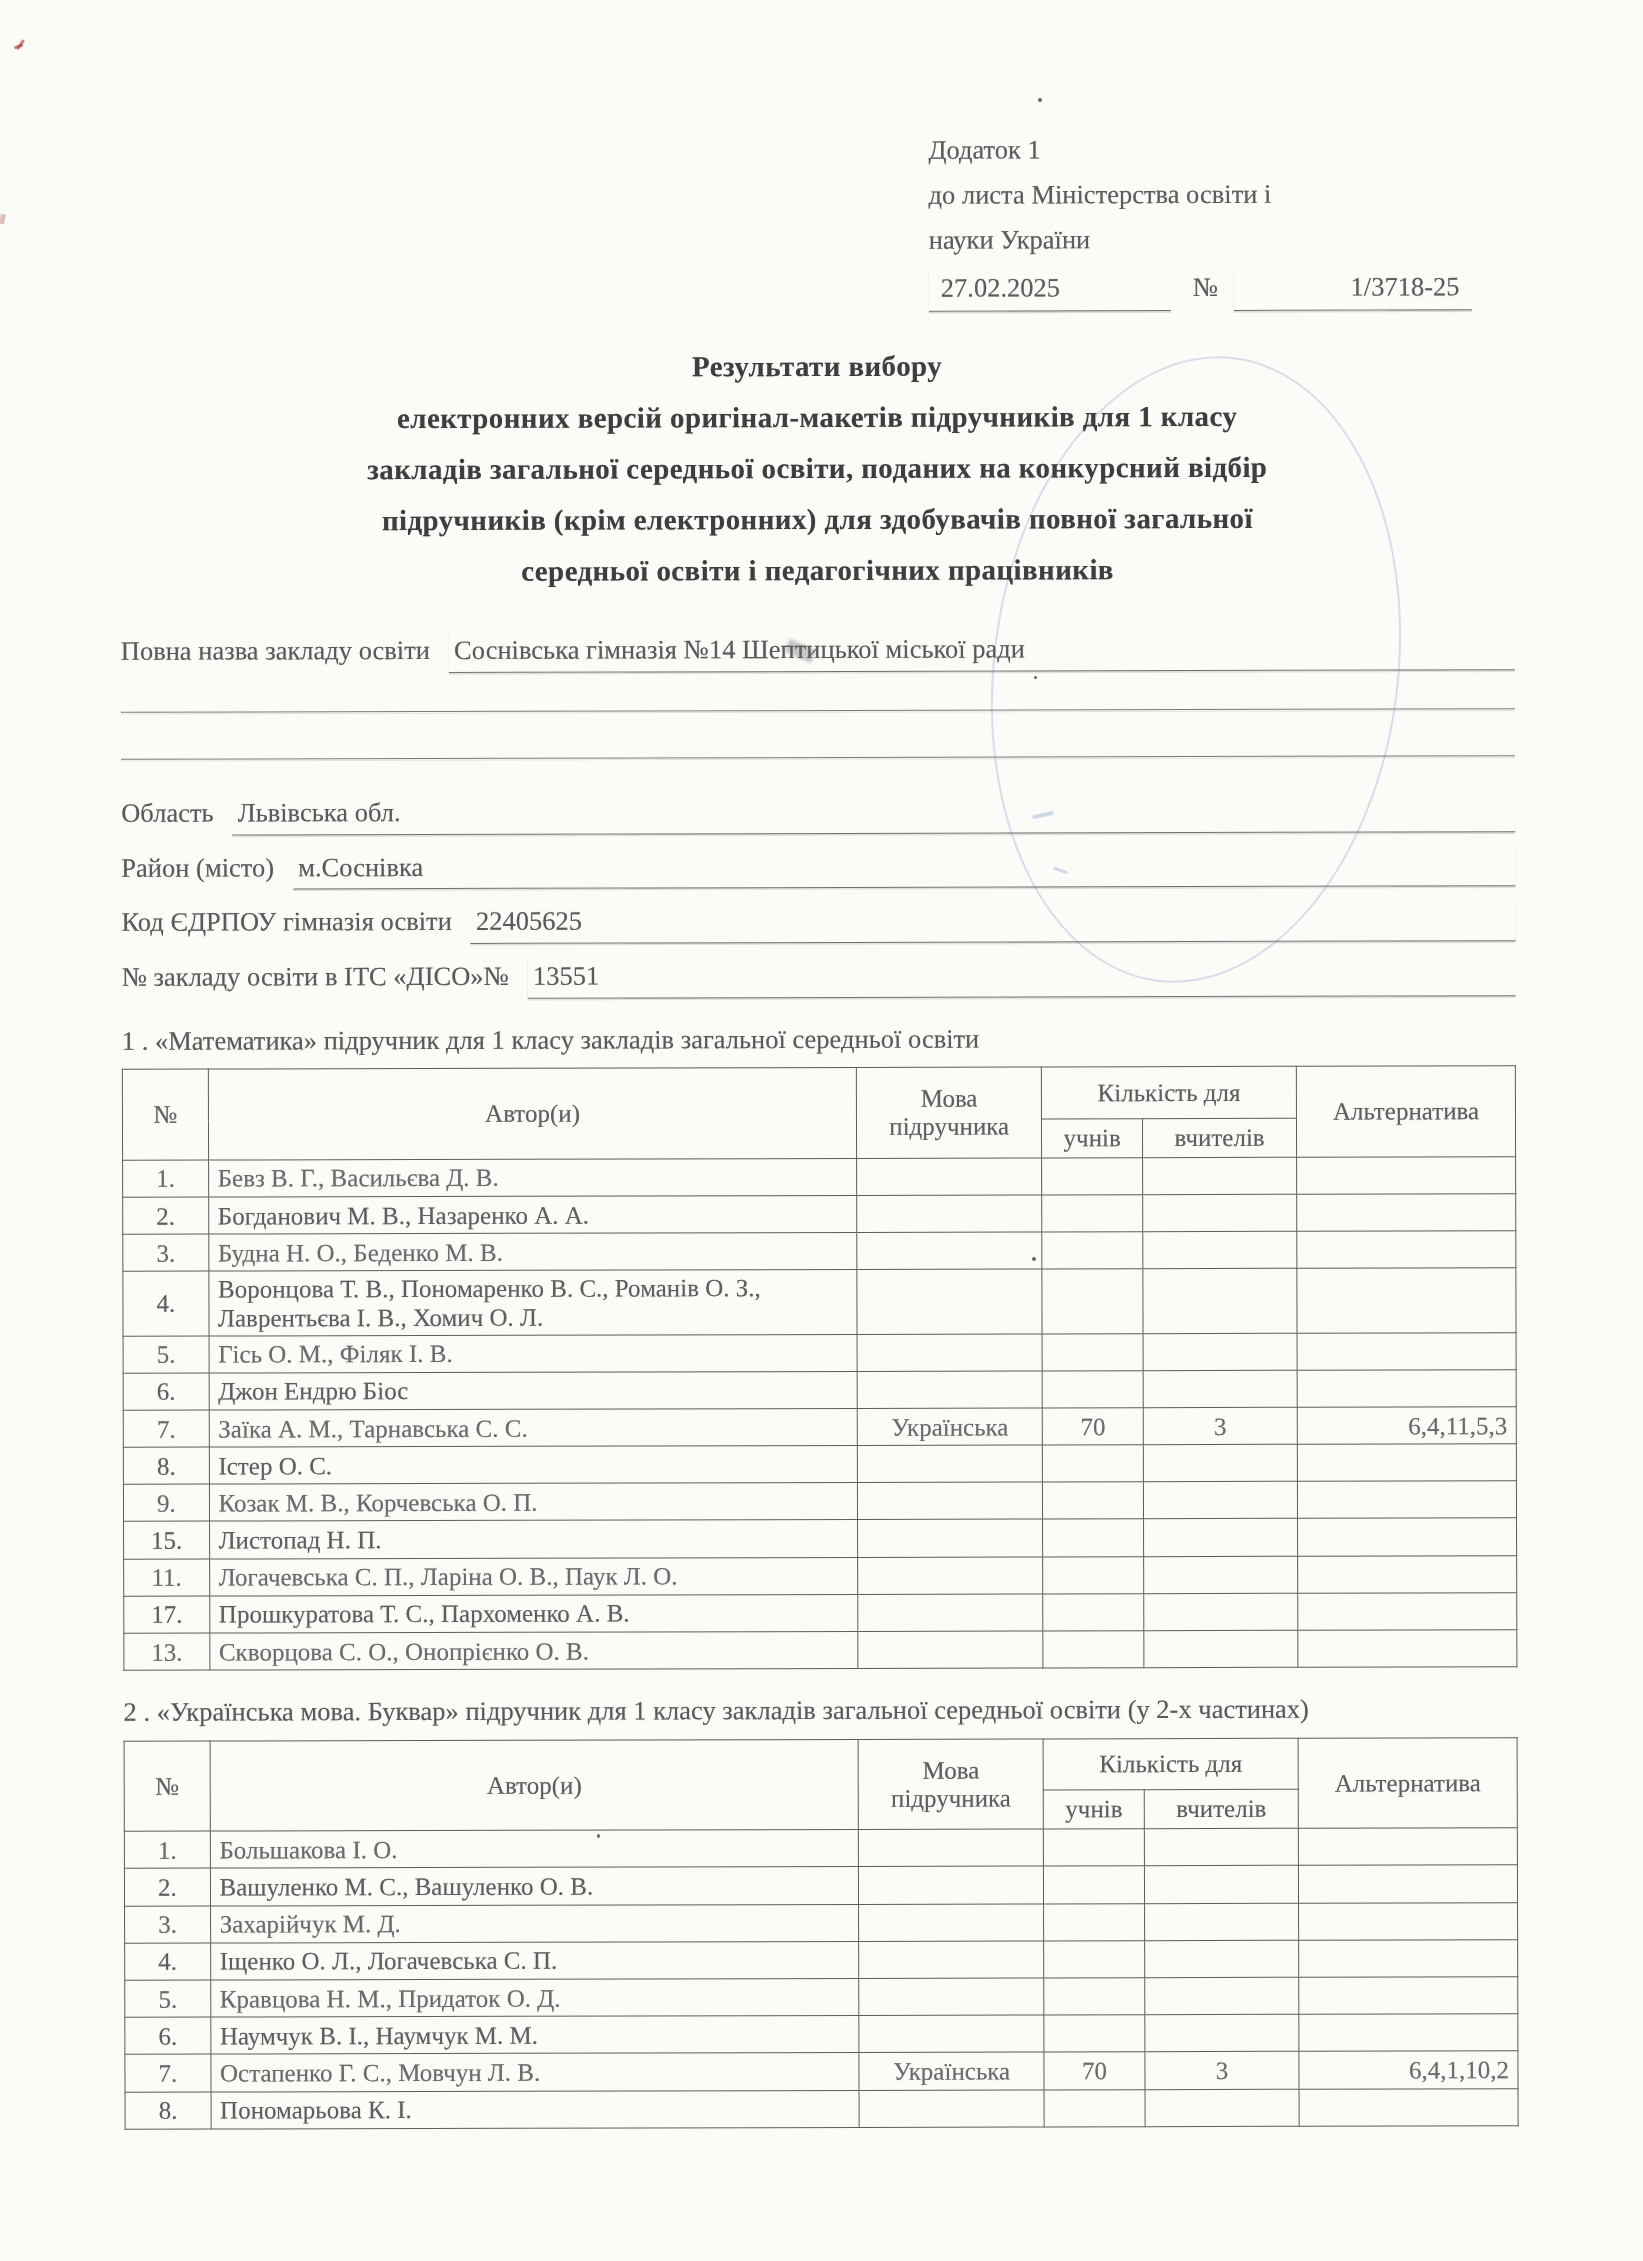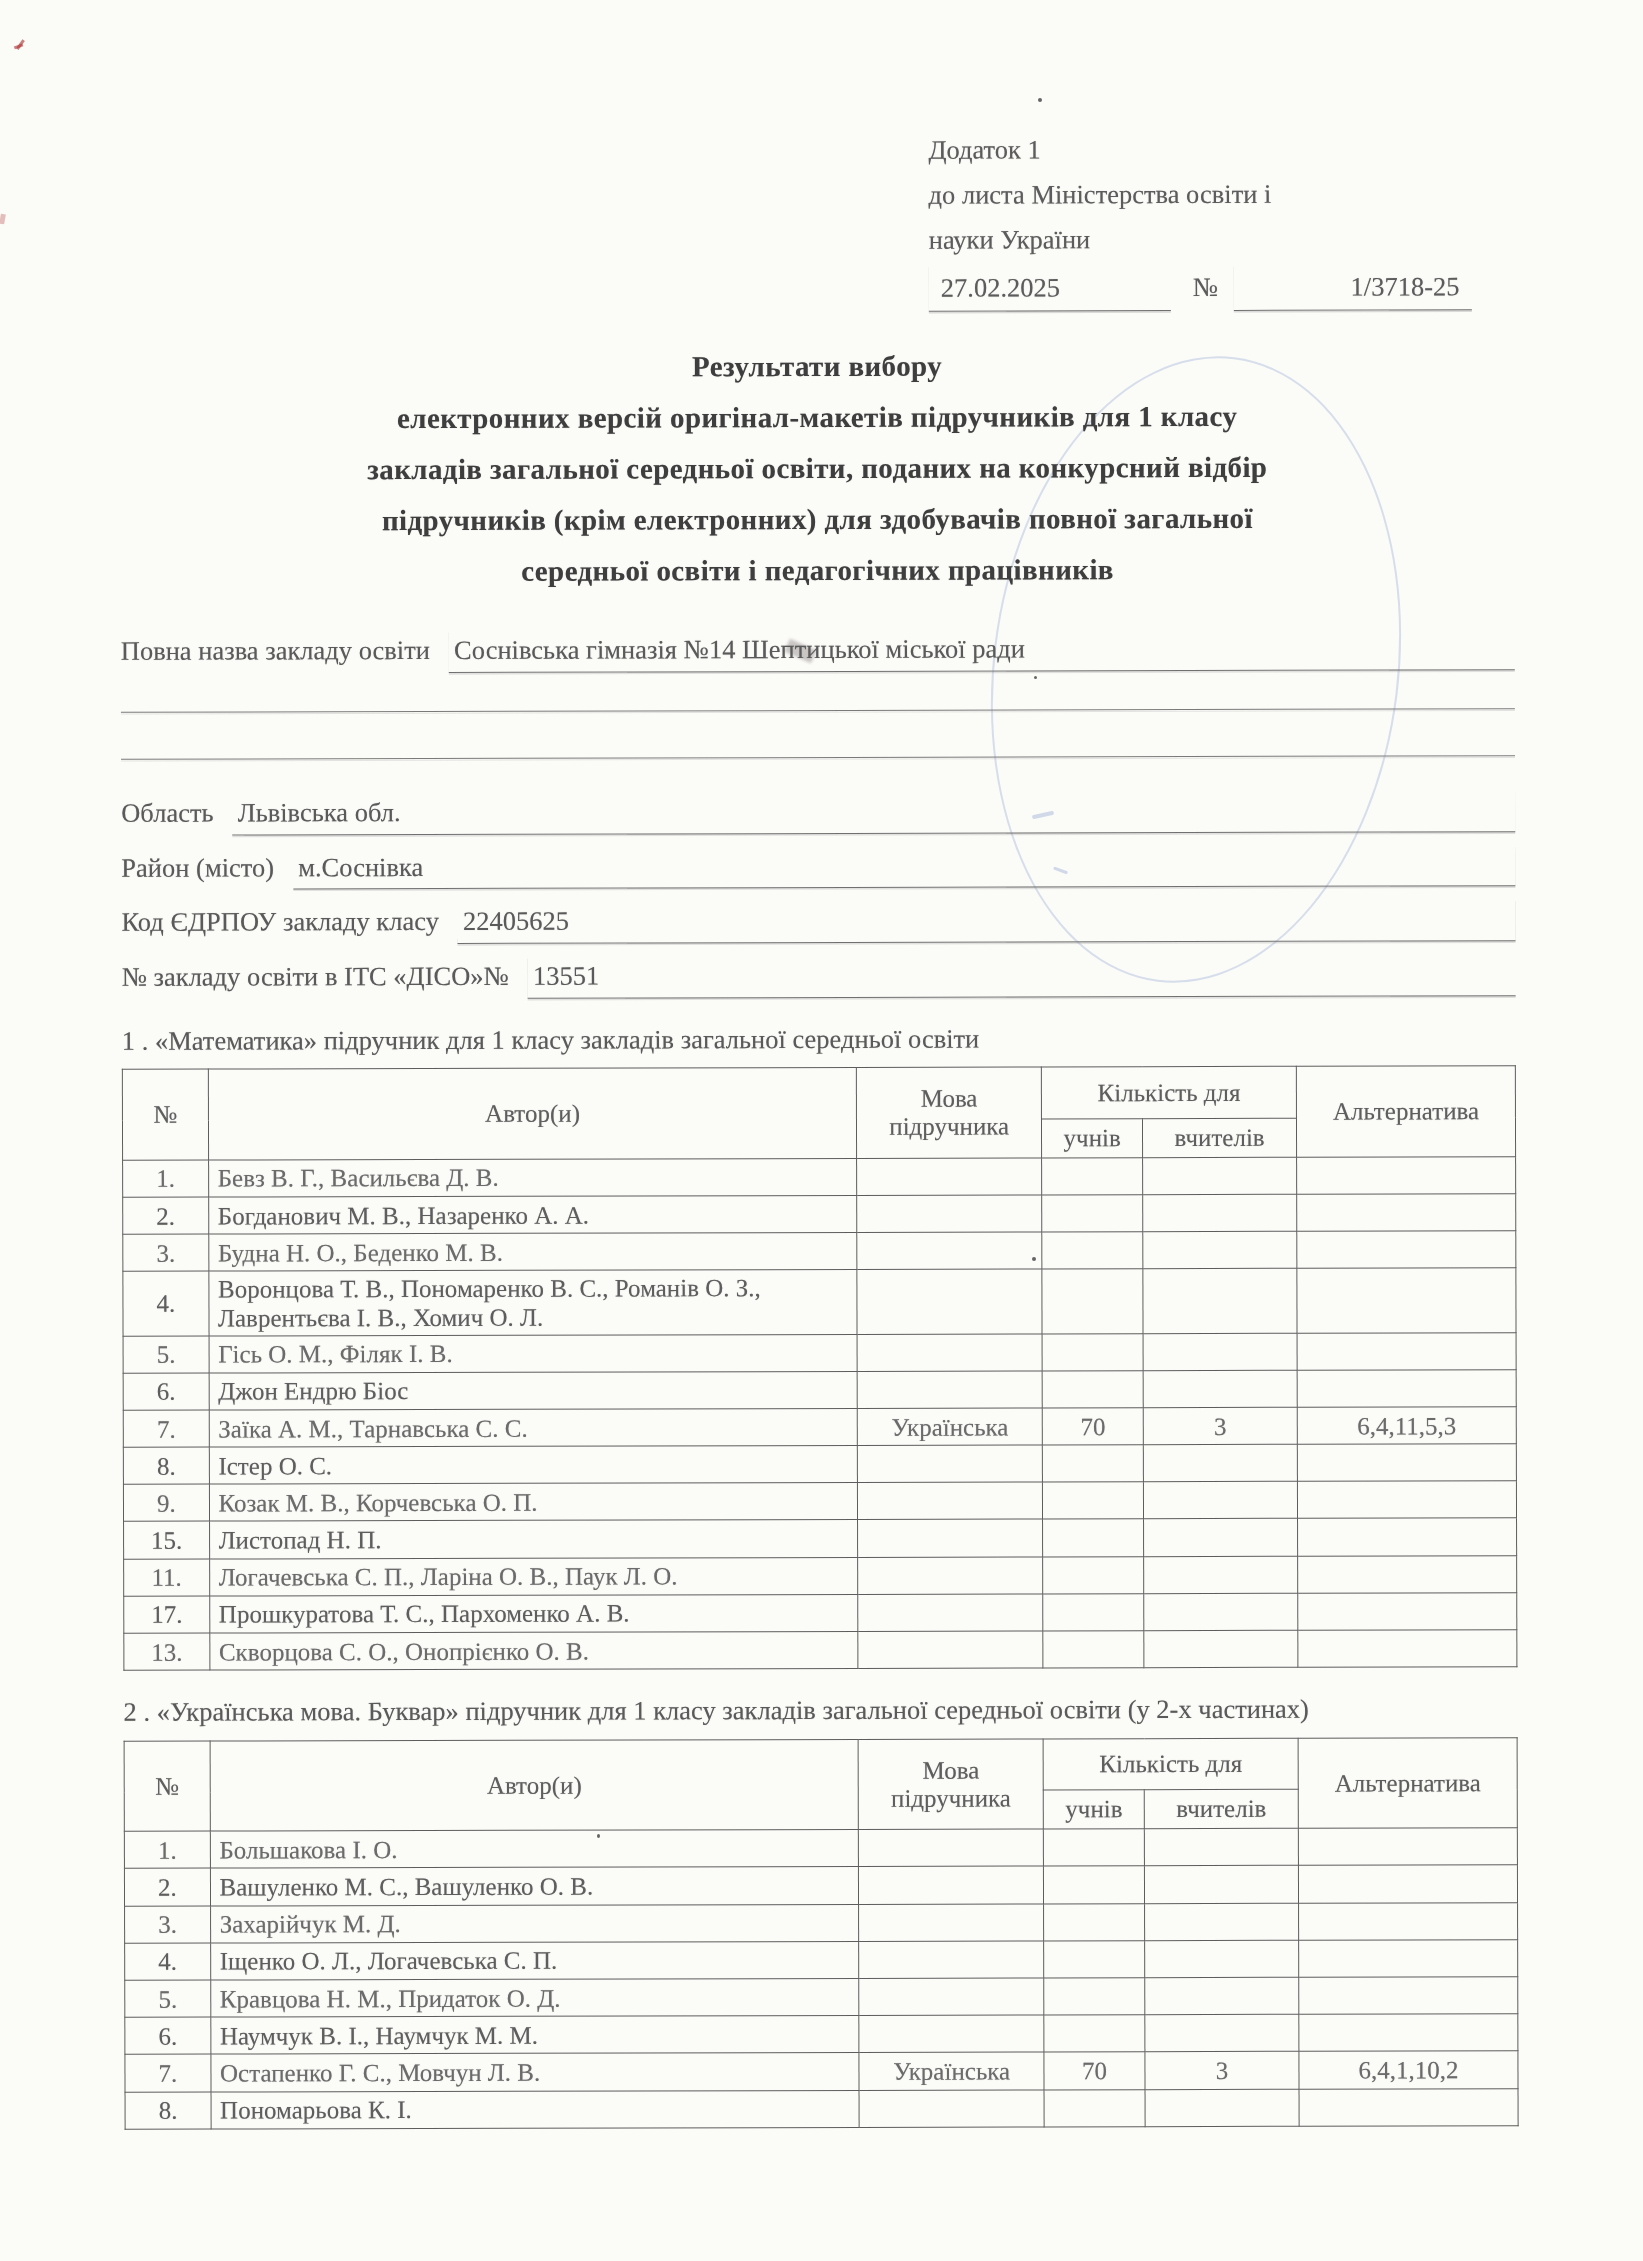--- a/index.html
+++ b/index.html
@@ -45,21 +45,21 @@
     color:#5e5e5e;
   }
   table.results thead th{text-align:center;vertical-align:middle;border-bottom-width:1.7px;}
   table.results thead tr.h1 th{height:45px;}
   table.results thead tr.h2 th{height:33px;}
   table.results tbody td{height:31px;line-height:29px;vertical-align:middle;}
   table.results tbody tr:nth-child(odd) td{color:#6b6b6b;}
   td.col-num{text-align:center;}
   td.col-authors{text-align:left;padding-left:12px;}
   td.col-language, td.col-students, td.col-teachers{text-align:center;}
-  td.col-alternative{text-align:center;padding-left:8.6px;}
+  td.col-alternative{text-align:right;padding-left:8.6px;}
   col.c-num{width:86px;}
   col.c-authors{width:649px;}
   col.c-language{width:185px;}
   col.c-students{width:101px;}
   col.c-teachers{width:154px;}
   col.c-alternative{width:219px;}
   
   .stamp{
     position:absolute;left:993px;top:355px;width:402px;height:625px;
     border:2.6px solid rgba(112,138,198,.26);
@@ -128,21 +128,21 @@
 
     <div class="field after-rules">
       <span class="label">Область</span>
       <span class="value">Львівська обл.</span>
     </div>
     <div class="field">
       <span class="label">Район (місто)</span>
       <span class="value">м.Соснівка</span>
     </div>
     <div class="field">
-      <span class="label">Код ЄДРПОУ закладу класу</span>
+      <span class="label">Код ЄДРПОУ гімназія освіти</span>
       <span class="value">22405625</span>
     </div>
     <div class="field">
       <span class="label">№ закладу освіти в ІТС «ДІСО»№</span>
       <span class="value">13551</span>
     </div>
 
     <div class="section-title">1 . «Математика» підручник для 1 класу закладів загальної середньої освіти</div>
     <table class="results">
       <colgroup>

